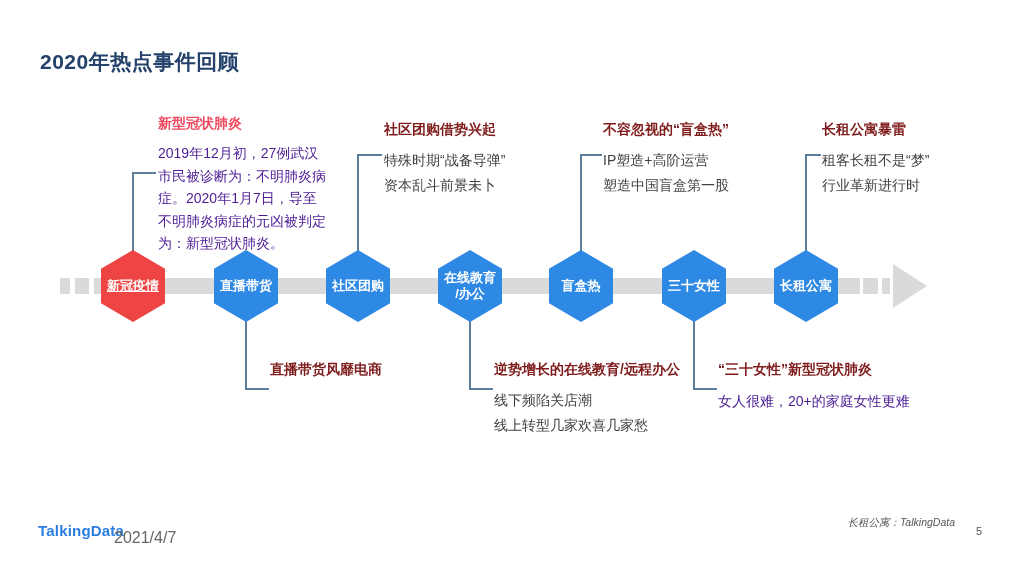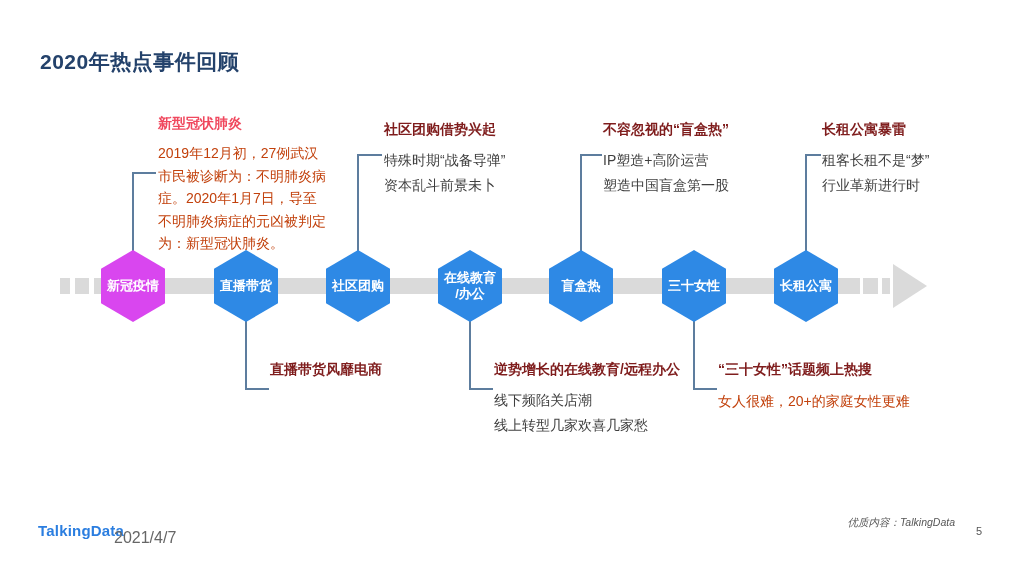--- a/index.html
+++ b/index.html
@@ -30,35 +30,35 @@
 
   
   .hex {
     width:64px; height:72px; top:250px;
     clip-path:polygon(50% 0,100% 26%,100% 74%,50% 100%,0 74%,0 26%);
     background:#2E89E5;
     display:flex; align-items:center; justify-content:center;
     text-align:center; color:#ffffff; font-weight:bold;
     font-size:13px; line-height:1.25; white-space:pre-line;
   }
-  .hex.red { background:#d946ef; }
+  .hex.red { background:#ef4444;text-decoration:underline; }
 
   
   .vline { width:2px; background:#5D7D9E; }
   .hline { height:2px; background:#5D7D9E; }
 
   
   .callout { line-height:1; }
   .callout .c-title {
     font-size:14px; font-weight:bold; color:#7f1d1d;
     margin:0 0 9px 0; line-height:19px;
   }
   .callout .c-title.red { color:#F0485E; }
   .callout .c-body {
-    font-size:14px; color:#c2410c; line-height:22.5px; margin:0;
+    font-size:14px; color:#4c1d95; line-height:22.5px; margin:0;
   }
   .callout .c-line {
     font-size:14px; color:#3F3F3F; line-height:25px; margin:0;
   }
   .callout .c-body.loose { line-height:26px; }
 
   
   .logo { left:38px; top:522px; font-size:15px; font-weight:bold; color:#2B7EE0; letter-spacing:0.2px; }
   .date { left:114px; top:529px; font-size:16px; color:#666666; }
   .source { left:790px; top:516px; width:165px; text-align:right; font-size:10.5px; font-style:italic; color:#555555; }
@@ -131,22 +131,22 @@
     <p class="c-title">直播带货风靡电商</p>
   </div>
 
   <div class="abs callout" style="left:494px;top:360px;width:220px;">
     <p class="c-title">逆势增长的在线教育/远程办公</p>
     <p class="c-line">线下频陷关店潮</p>
     <p class="c-line">线上转型几家欢喜几家愁</p>
   </div>
 
   <div class="abs callout" style="left:718px;top:360px;width:220px;">
-    <p class="c-title">“三十女性”话题频上热搜</p>
+    <p class="c-title">“三十女性”新型冠状肺炎</p>
     <p class="c-body loose">女人很难，20+的家庭女性更难</p>
   </div>
 
   <div class="abs logo">TalkingData</div>
   <div class="abs date">2021/4/7</div>
-  <div class="abs source">优质内容：TalkingData</div>
+  <div class="abs source">长租公寓：TalkingData</div>
   <div class="abs pagenum">5</div>
 
 </div>
 
 </body></html>

